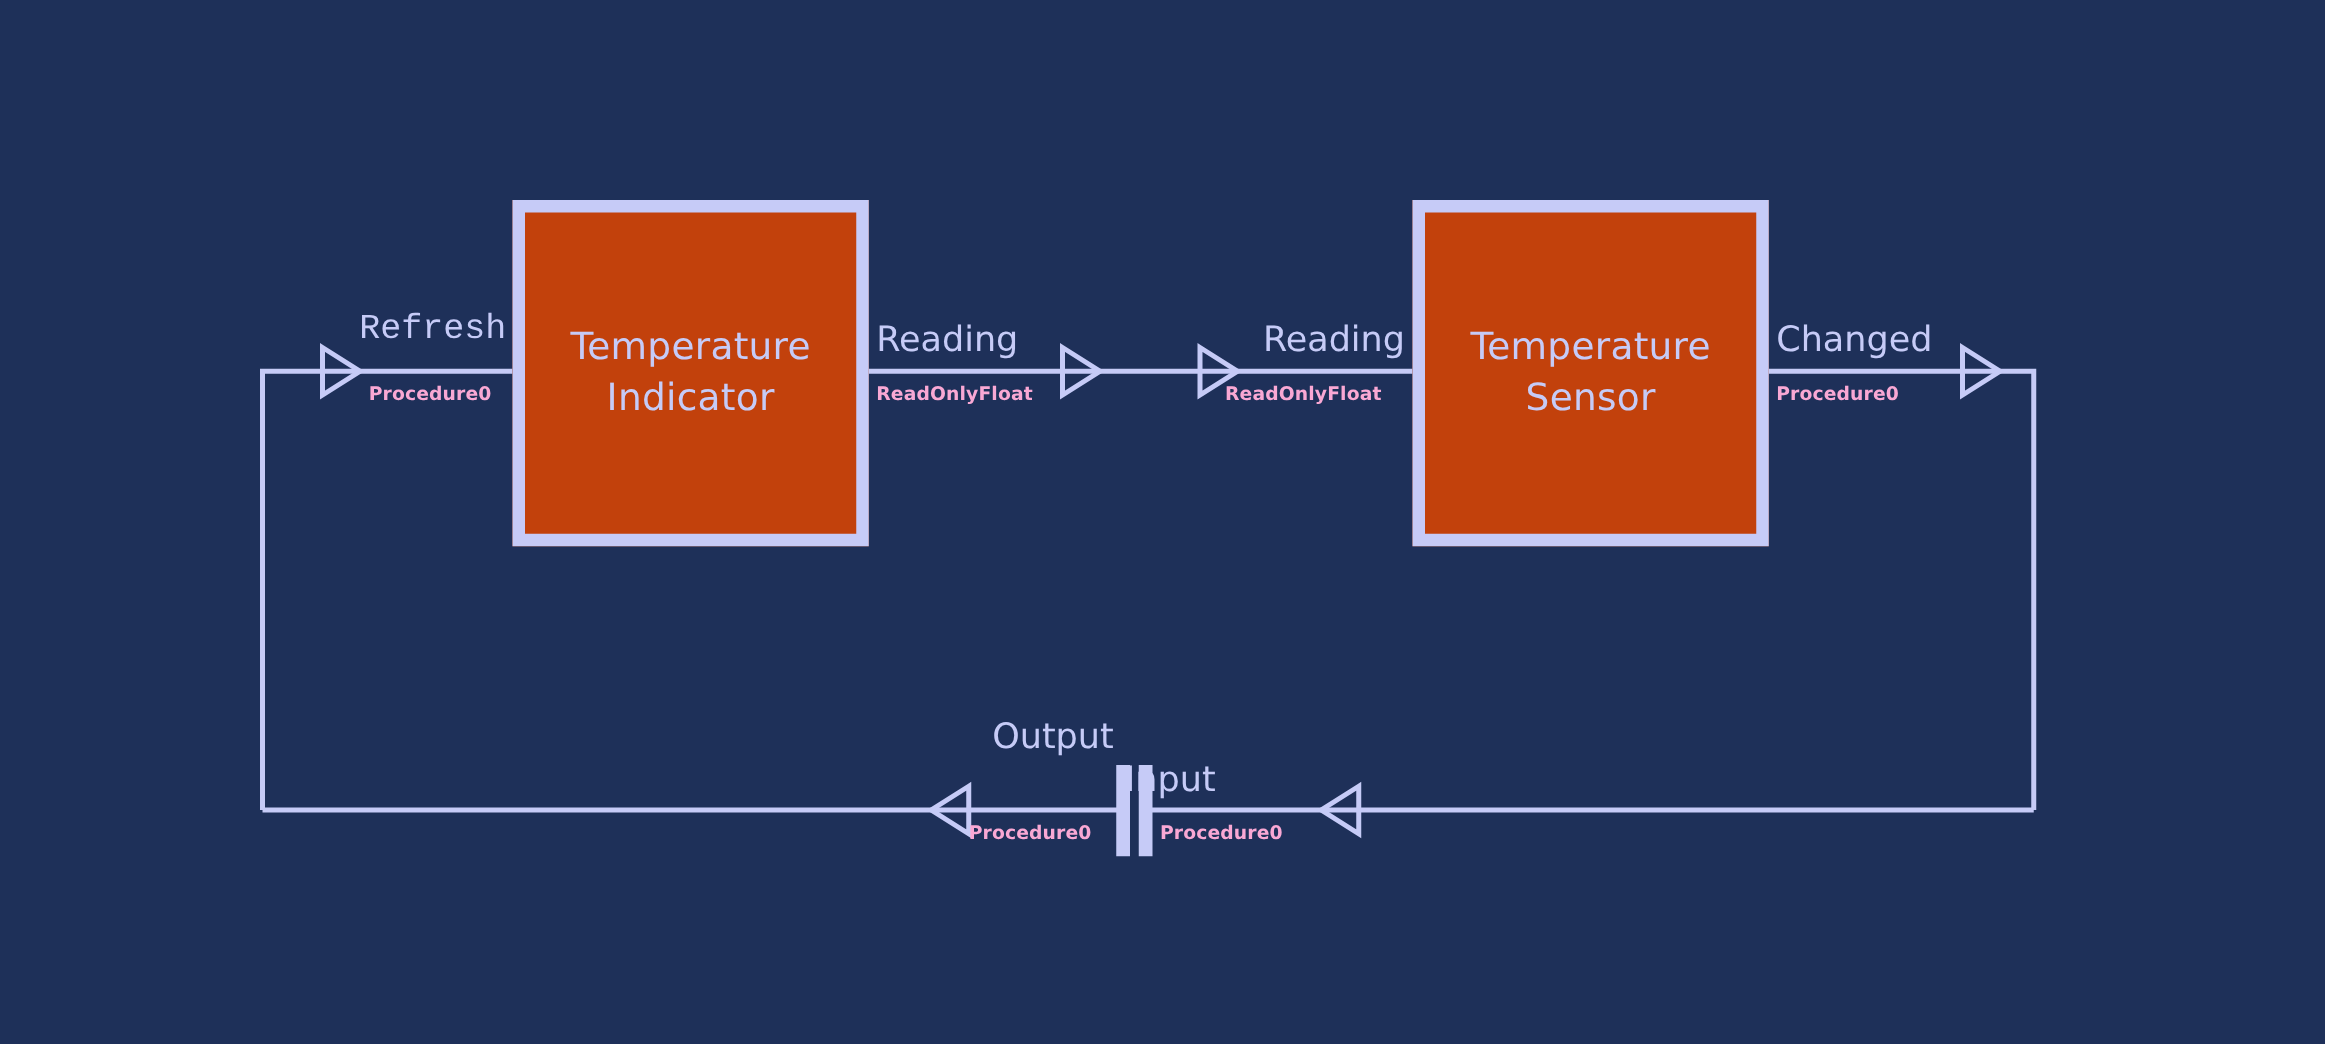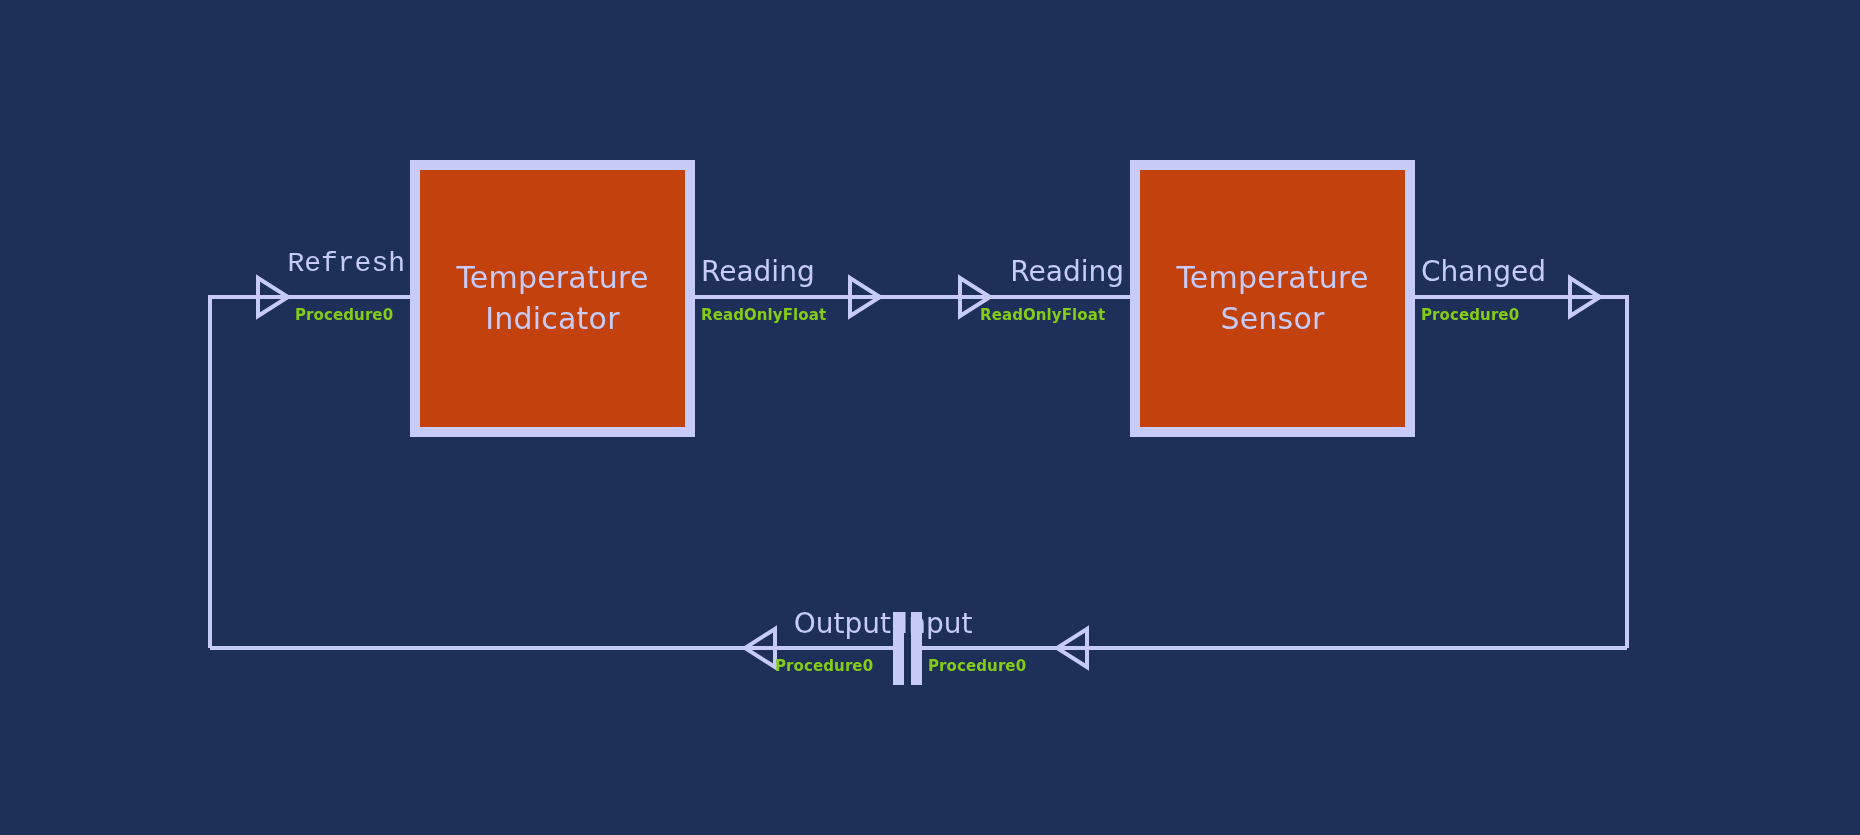--- a/index.html
+++ b/index.html
@@ -47,21 +47,21 @@
   .port-name {
     position: absolute;
     color: #c6cbf7;
     font-size: 28px;
     line-height: 1;
     white-space: nowrap;
     font-weight: 400;
   }
   .port-type {
     position: absolute;
-    color: #84cc16;
+    color: #f9a8d4;
     font-size: 15px;
     line-height: 1;
     white-space: nowrap;
     font-weight: bold;
     letter-spacing: 0.1px;
   }
   .pn-left  { text-align: right; transform: translateX(-100%); }
   .pn-right { text-align: left; }
   .sep-bar {
     position: absolute;
@@ -116,21 +116,21 @@
 
   <span class="port-name pn-right" style="left:701px; top:258px;">Reading</span>
   <span class="port-type" style="left:701px; top:308px;">ReadOnlyFloat</span>
 
   <span class="port-name pn-left" style="left:1124px; top:258px;">Reading</span>
   <span class="port-type" style="left:980px; top:308px;">ReadOnlyFloat</span>
 
   <span class="port-name pn-right" style="left:1421px; top:258px;">Changed</span>
   <span class="port-type" style="left:1421px; top:308px;">Procedure0</span>
 
-  <span class="port-name pn-left" style="left:891px; top:610px;">Output</span>
+  <span class="port-name pn-left" style="left:891px; top:575px;">Output</span>
   <span class="port-type" style="left:775px; top:659px;">Procedure0</span>
 
   <span class="port-name pn-right" style="left:900px; top:610px;">Input</span>
   <span class="port-type" style="left:928px; top:659px;">Procedure0</span>
 
   <div class="sep-bar" style="left:893px; top:612px; width:11px; height:73px;"></div>
   <div class="sep-bar" style="left:911px; top:612px; width:11px; height:73px;"></div>
 
 </div>
 

